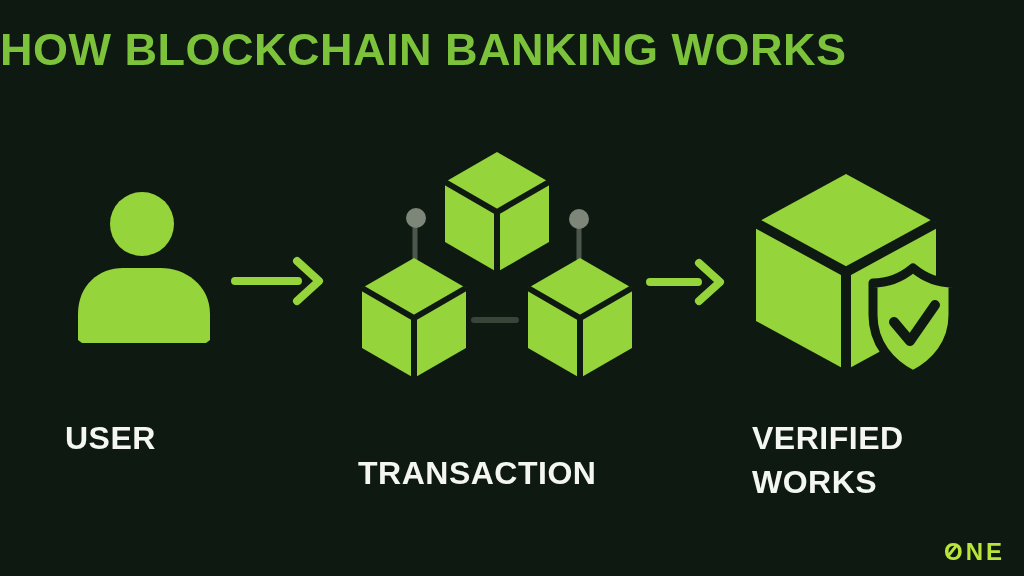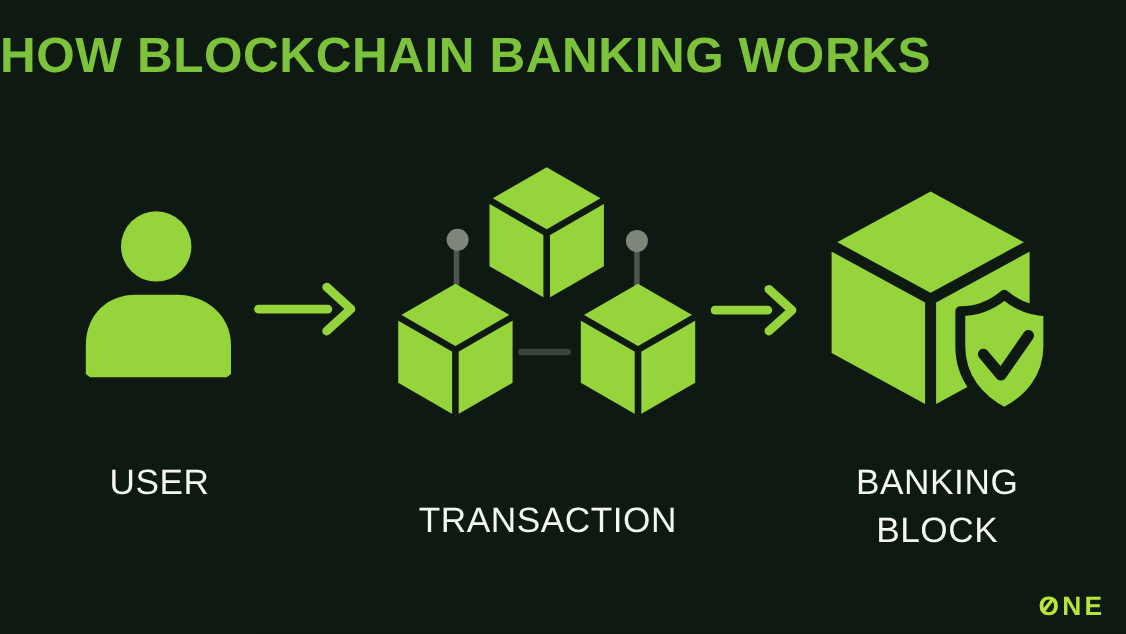--- a/index.html
+++ b/index.html
@@ -39,23 +39,23 @@
   .fill-green { fill: var(--icon-green); }
   .stroke-green { stroke: var(--icon-green); }
   .stroke-bg { stroke: var(--background); }
   .dot { fill: var(--node-dot-gray); }
   .stem { stroke: var(--node-stem-gray); }
   .link { stroke: var(--link-line-gray); }
 
   .step-label {
     position: absolute;
     color: var(--label-white);
-    font-size: 32px; font-weight: normal;
+    font-size: 32px; font-weight: bold;
     letter-spacing: 0.5px;
-    text-align: center; line-height: 44px;
+    text-align: left; line-height: 44px;
   }
   #label-user        { left: 65px;  top: 416px; width: 160px; }
   #label-transaction { left: 358px; top: 416px; width: 280px; margin-top: 35px; }
   #label-verified    { left: 752px; top: 416px; width: 200px; }
 
   .brand {
     position: absolute; top: 538px; right: 19px;
     display: flex; align-items: baseline; gap: 10px;
     font-weight: bold; font-size: 24px; line-height: 28px; flex-direction: column;
   }
@@ -121,21 +121,21 @@
       <path class="stroke-bg" fill="none" stroke-width="10" d="M-90,-49 L0,0 L90,-49 M0,0 L0,98"></path>
     </g>
     <g>
       <path class="fill-green stroke-bg" stroke-width="9" stroke-linejoin="round" d="M163,102 C175,112 189,117 203,117 L203,149 C203,177 186,197 163,209 C140,197 123,177 123,149 L123,117 C137,117 151,112 163,102 Z"></path>
       <path class="stroke-bg" fill="none" stroke-width="10" stroke-linecap="round" stroke-linejoin="round" d="M144,156 L160,175 L185,139"></path>
     </g>
   </svg>
 
   <div id="label-user" class="step-label">USER</div>
   <div id="label-transaction" class="step-label">TRANSACTION</div>
-  <div id="label-verified" class="step-label">BANKING BLOCK</div>
+  <div id="label-verified" class="step-label">VERIFIED WORKS</div>
 
   <div class="brand">
     <span class="brand-one">
       <span>ONE</span>
       <span class="o-slash"></span>
     </span>
   </div>
 
 </div>
 

